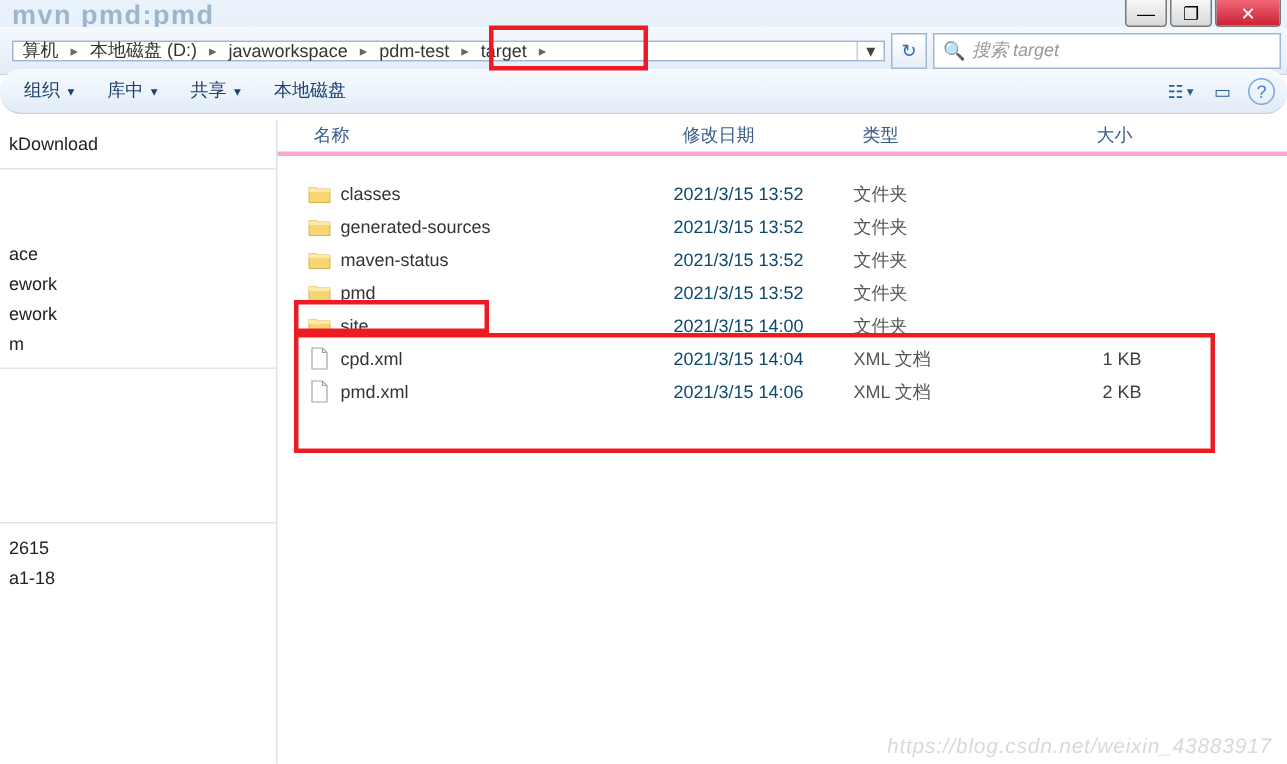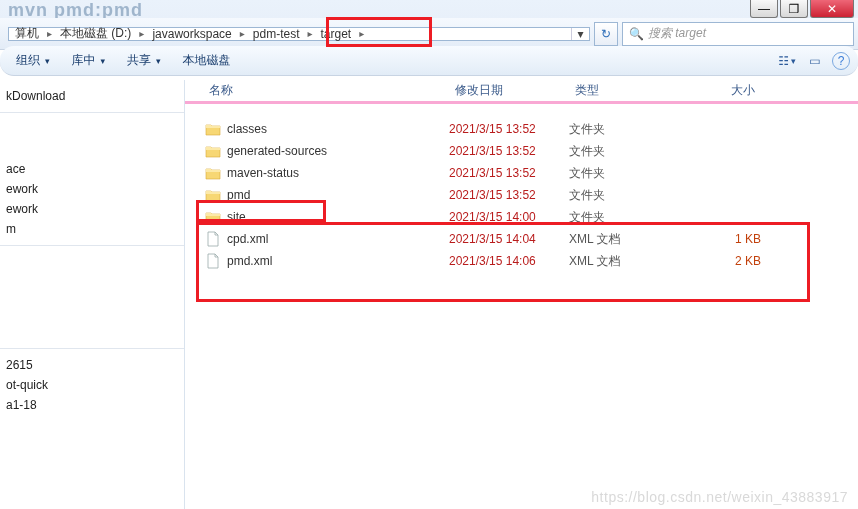--- a/index.html
+++ b/index.html
@@ -2,21 +2,21 @@
 <html><head>
 <meta charset="utf-8">
 <style>
 * { margin: 0; padding: 0; box-sizing: border-box; font-family: "Microsoft YaHei", "Segoe UI", Tahoma, sans-serif; font-size: 12px; }
 body { background: #fff; width: 858px; height: 509px; overflow: hidden; position: relative; }
 .title-faded { position: absolute; top: 0; left: 0; width: 100%; height: 18px; background: linear-gradient(#eaf2fb,#e8f0fa); color: #9fb5cc; font-size: 18px; padding-left: 8px; font-weight: bold; letter-spacing: 1px; overflow: hidden; }
 .window-btns { position: absolute; top: 0; right: 4px; display: flex; gap: 2px; }
 .window-btn { width: 28px; height: 18px; border: 1px solid #777; border-top: none; border-radius: 0 0 3px 3px; display: flex; align-items: center; justify-content: center; font-size: 12px; background: linear-gradient(#f8f8f8,#d8d8d8); }
 .window-btn.close { background: linear-gradient(#e67,#c23); color: #fff; width: 44px; }
 .addr-row { position: absolute; top: 18px; left: 0; width: 100%; height: 32px; background: linear-gradient(#f5f9fe,#e3ecf7); display: flex; align-items: center; padding: 0 4px; border-bottom: 1px solid #c8d4e3; }
-.breadcrumb { flex: 1; height: 14px; background: #fff; border: 1px solid #9db7d4; display: flex; align-items: center; margin: 0 4px; position: relative; }
+.breadcrumb { flex: 1; height: 14px; background: #fff; border: 1px solid #9db7d4; display: flex; align-items: flex-end; margin: 0 4px; position: relative; }
 .crumb { padding: 0 6px; height: 100%; display: flex; align-items: center; color: #333; cursor: default; }
 .crumb-sep { color: #666; padding: 0 2px; font-size: 10px; }
 .crumb-drop { position: absolute; right: 0; top: 0; width: 18px; height: 100%; border-left: 1px solid #ccd; display: flex; align-items: center; justify-content: center; color: #444; }
 .refresh-btn { width: 24px; height: 24px; border: 1px solid #9db7d4; background: linear-gradient(#fff,#e8eef7); display: flex; align-items: center; justify-content: center; color: #2b6cb8; margin-right: 4px; }
 .search-box { width: 232px; height: 24px; border: 1px solid #9db7d4; background: #fff; display: flex; align-items: center; padding: 0 6px; color: #999; font-style: italic; }
 .search-box .mag { margin-right: 4px; color: #555; font-style: normal; }
 .toolbar { position: absolute; top: 46px; left: 0; width: 100%; height: 30px; background: linear-gradient(#f7fbff,#e2ecf7); border-bottom: 1px solid #c8d4e3; display: flex; align-items: center; padding: 0 8px; gap: 6px; border-radius: 14px; }
 .tb-item { padding: 3px 8px; color: #1a3e6e; display: flex; align-items: center; gap: 3px; }
 .tb-drop::after { content: "▾"; font-size: 9px; margin-left: 2px; }
 .tb-right { margin-left: auto; display: flex; gap: 6px; align-items: center; }
@@ -31,25 +31,25 @@
 .col-name { width: 246px; }
 .col-date { width: 120px; }
 .col-type { width: 112px; }
 .col-size { width: 80px; text-align: right; }
 .file-list { padding-top: 14px; }
 .file-row { height: 22px; display: flex; align-items: center; padding-left: 18px; color: #333; }
 .file-icon { width: 20px; display: flex; align-items: center; justify-content: center; margin-right: 4px; }
 .folder-svg { width: 16px; height: 14px; }
 .file-svg { width: 14px; height: 16px; }
 .cell-name { width: 222px; }
-.cell-date { width: 120px; color: #b91c1c; }
+.cell-date { width: 120px; color: #0c4a6e; }
 .cell-type { width: 112px; color: #555; }
-.cell-size { width: 80px; text-align: right; color: #c2410c; }
+.cell-size { width: 80px; text-align: right; color: #404040; }
 .red-box { position: absolute; border: 3px solid #ed1c24; pointer-events: none; }
-.watermark { position: absolute; right: 10px; bottom: 4px; color: #d9d9d9; font-size: 14px; letter-spacing: 0.5px; }
+.watermark { position: absolute; right: 10px; bottom: 4px; color: #d9d9d9; font-size: 14px; letter-spacing: 0.5px; font-style: italic; }
 </style>
 </head>
 <body>
 
 <div class="title-faded">mvn pmd:pmd</div>
 <div class="window-btns">
   <div class="window-btn">—</div>
   <div class="window-btn">❐</div>
   <div class="window-btn close">✕</div>
 </div>
@@ -93,21 +93,20 @@
     <div class="sb-divider"></div>
     <div style="height:40px"></div>
     <div class="sb-item">ace</div>
     <div class="sb-item">ework</div>
     <div class="sb-item">ework</div>
     <div class="sb-item">m</div>
     <div class="sb-divider"></div>
     <div style="height:90px"></div>
     <div class="sb-divider"></div>
     <div class="sb-item">2615</div>
-    <div class="sb-item">ot-quick</div>
     <div class="sb-item">a1-18</div>
   </div>
 
   <div class="content">
     <div class="col-headers">
       <div class="col-h col-name">名称</div>
       <div class="col-h col-date">修改日期</div>
       <div class="col-h col-type">类型</div>
       <div class="col-h col-size">大小</div>
     </div>

